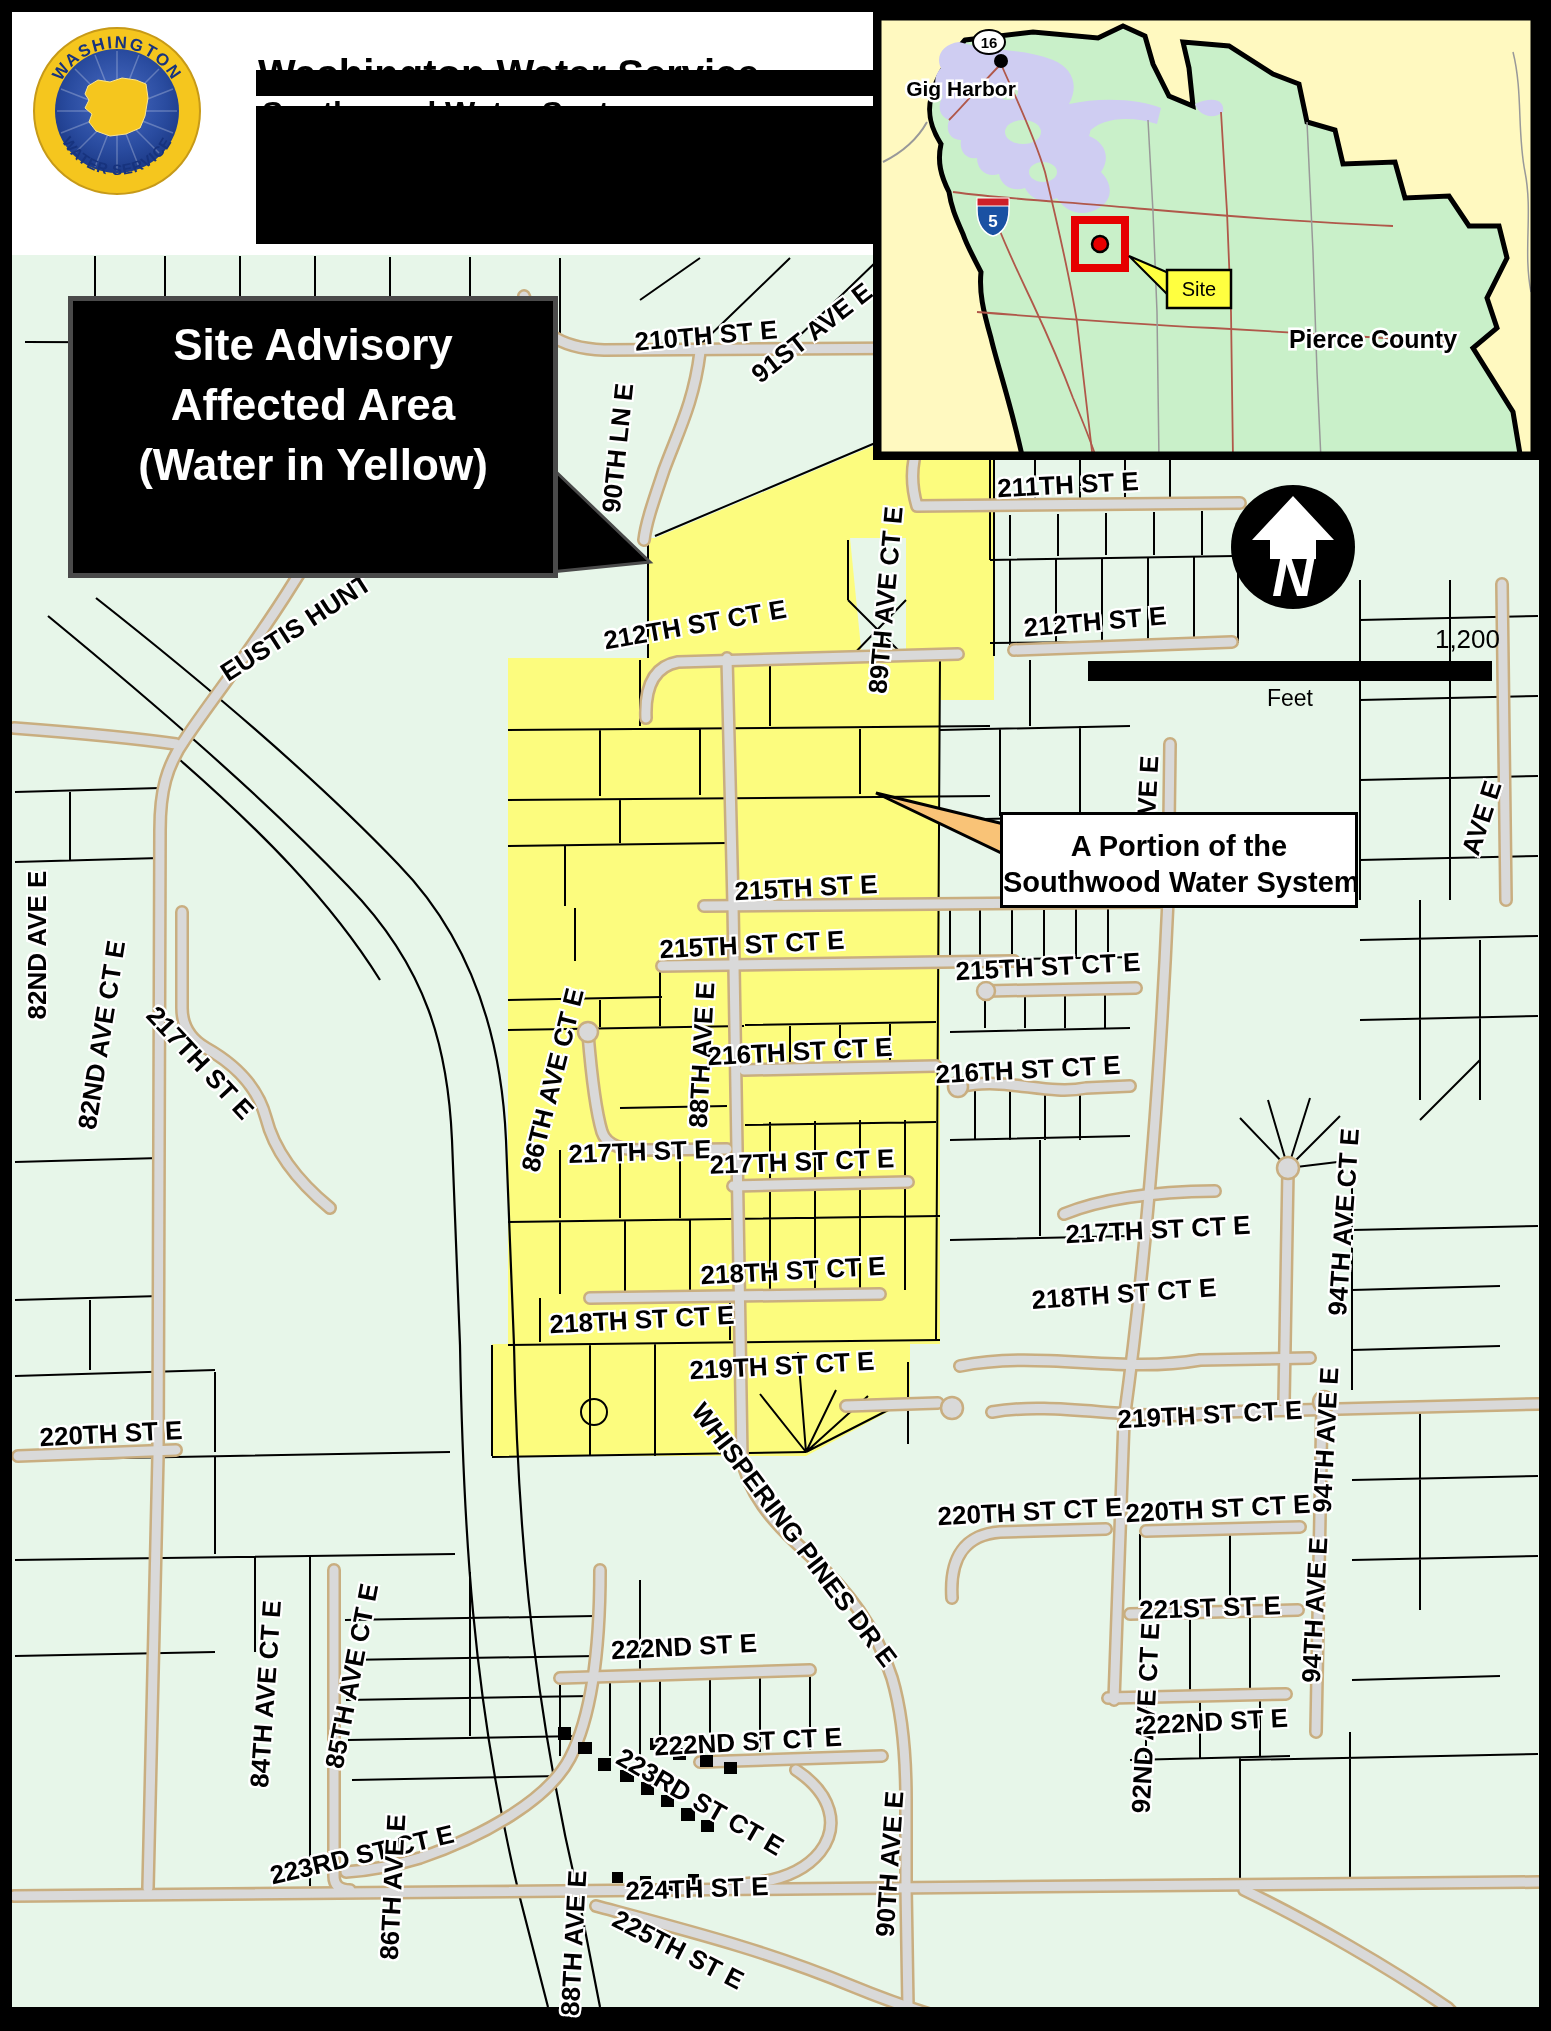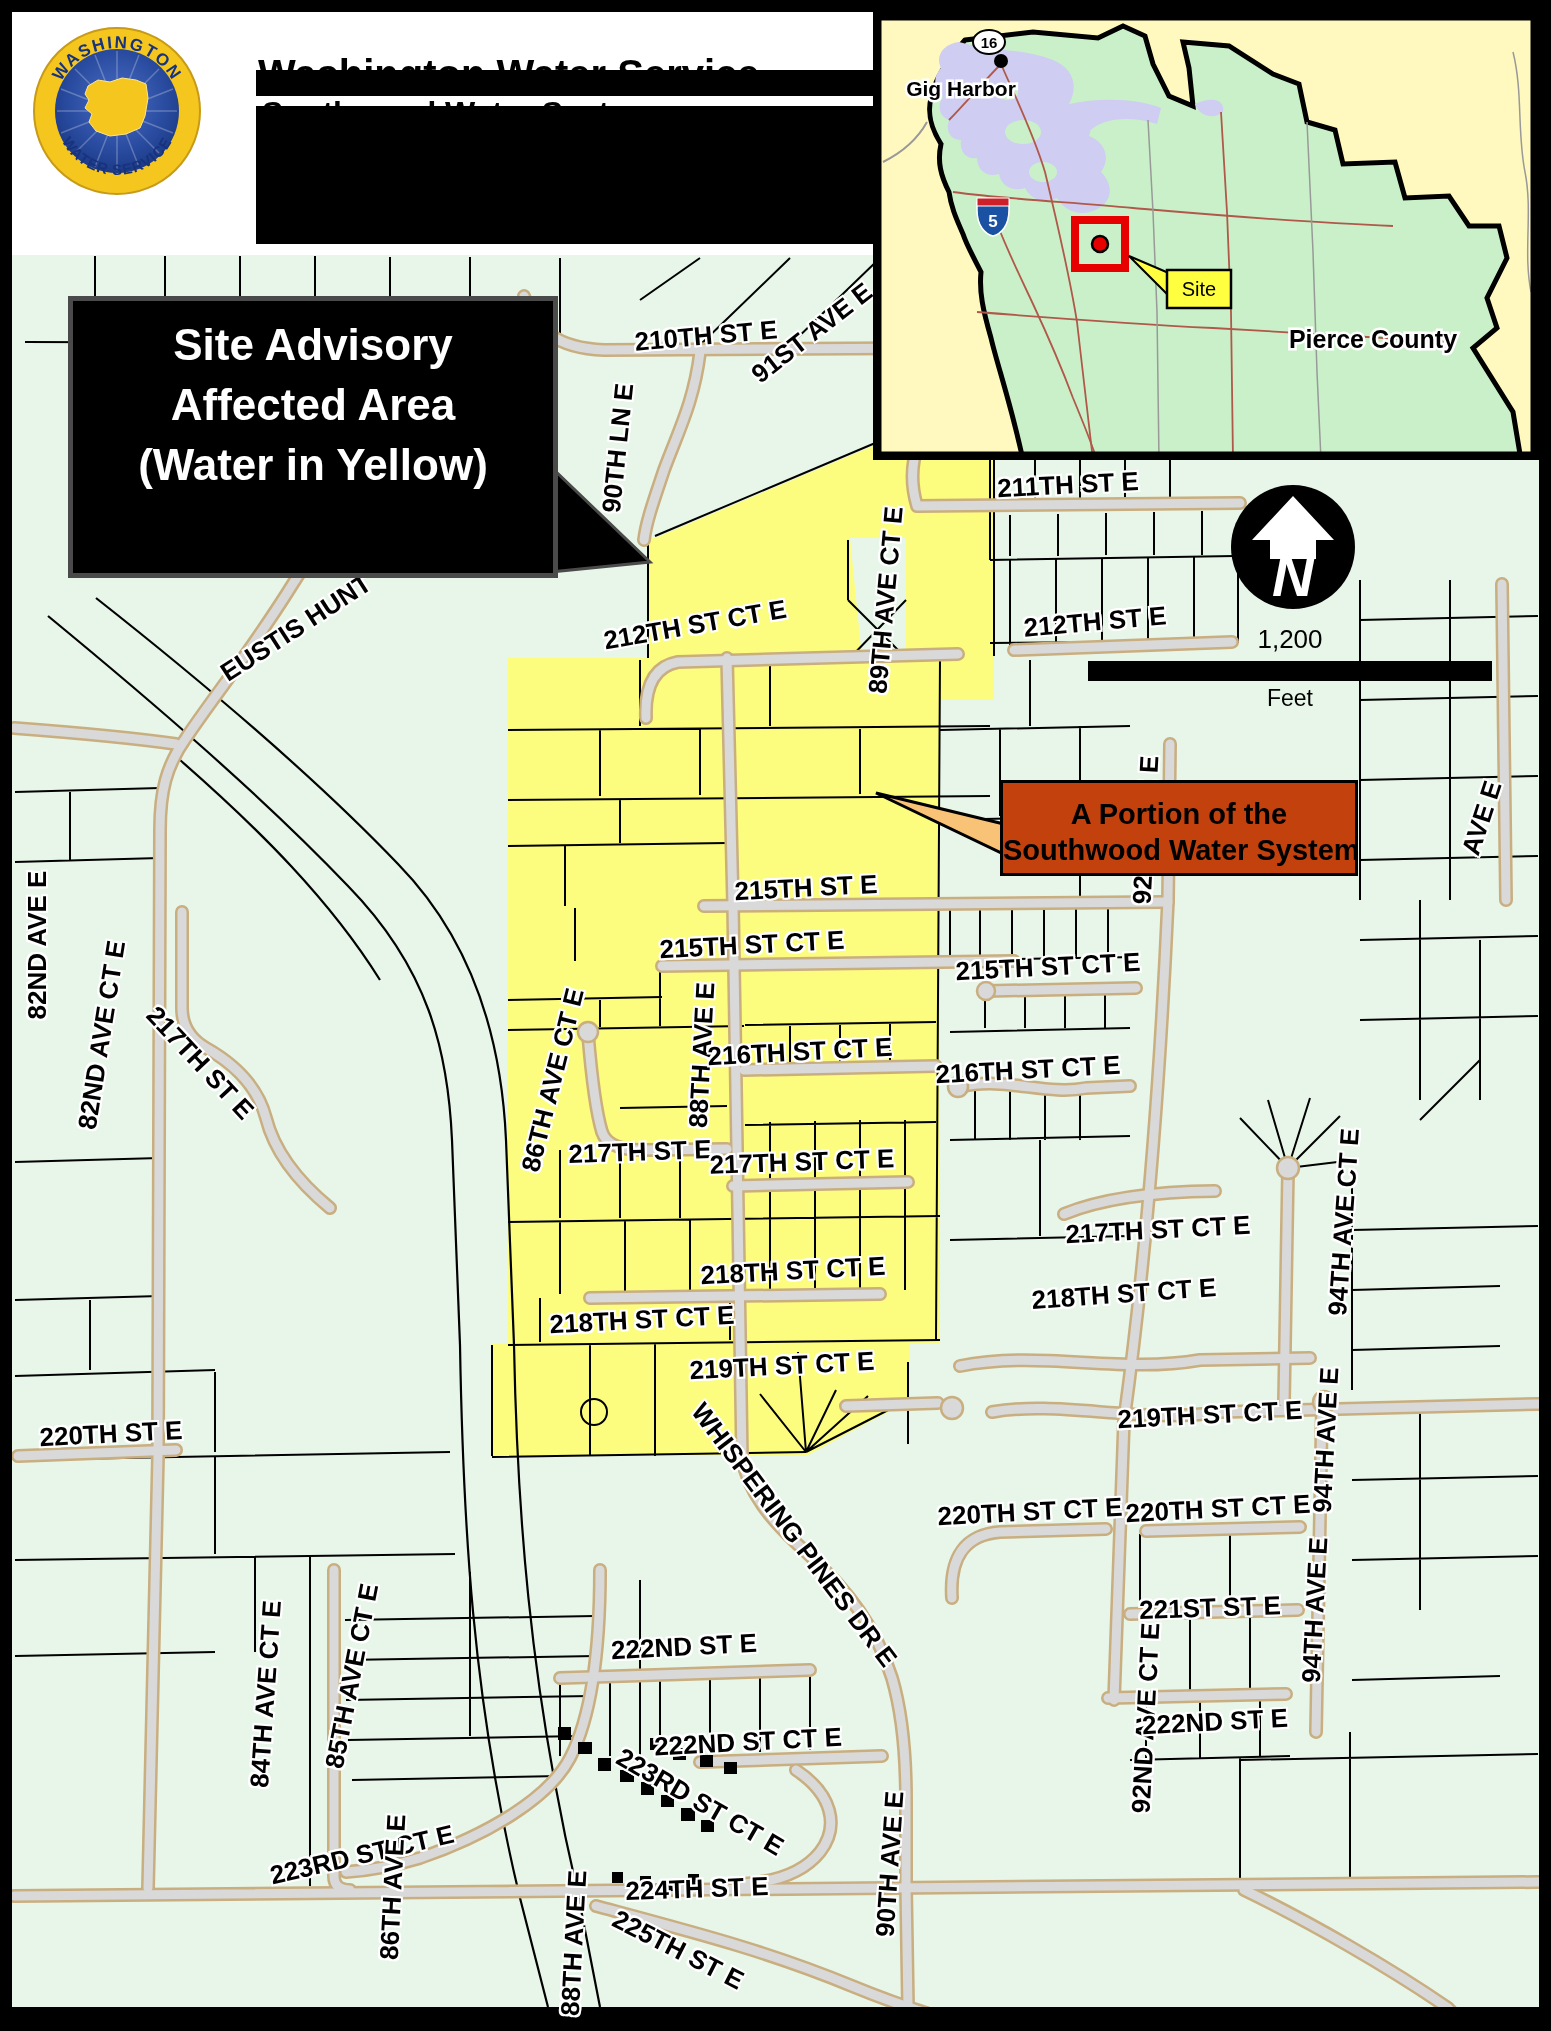--- a/index.html
+++ b/index.html
@@ -22,28 +22,28 @@
   #bar1{left:244px;top:58px;width:622px;height:26px;}
   #bar2{left:244px;top:94px;width:622px;height:138px;}
   #slit{left:406px;top:124px;width:5px;height:108px;background:#fff;}
   
   #inset{position:absolute;left:873px;top:12px;z-index:4;}
   
   #advisory{position:absolute;left:68px;top:296px;width:490px;height:282px;background:#000;
             border:5px solid #4a4a4a;box-sizing:border-box;z-index:5;text-align:center;padding-top:14px;}
   #advisory .al{color:#fff;font-weight:700;font-size:44px;line-height:60px;white-space:nowrap;}
   #adv-tail{position:absolute;left:0;top:0;z-index:5;pointer-events:none;}
-  #system{position:absolute;left:1000px;top:780px;width:358px;height:96px;background:#c2410c;
+  #system{position:absolute;left:1000px;top:812px;width:358px;height:96px;background:#ffffff;
           border:3px solid #000;box-sizing:border-box;z-index:5;text-align:center;padding-top:13px;}
   #system .sl{color:#000;font-weight:700;font-size:29px;line-height:36px;white-space:nowrap;}
   #sys-tail{position:absolute;left:0;top:0;z-index:4;pointer-events:none;}
   
   #north{position:absolute;left:1228px;top:482px;z-index:3;}
   #scale{position:absolute;left:1080px;top:624px;width:420px;z-index:3;text-align:center;}
-  #scale .num{font-size:26px;color:#000;}
+  #scale .num{font-size:26px;color:#000;text-align:right;}
   #scale .bar{margin:6px auto 4px auto;width:404px;height:20px;background:#000;}
   #scale .unit{font-size:23px;color:#000;}
 </style>
 </head>
 <body>
 
 <div id="stage">
 
   <div id="map-area">
     <svg id="map-svg" width="1527" height="1995" viewBox="12 12 1527 1995">

